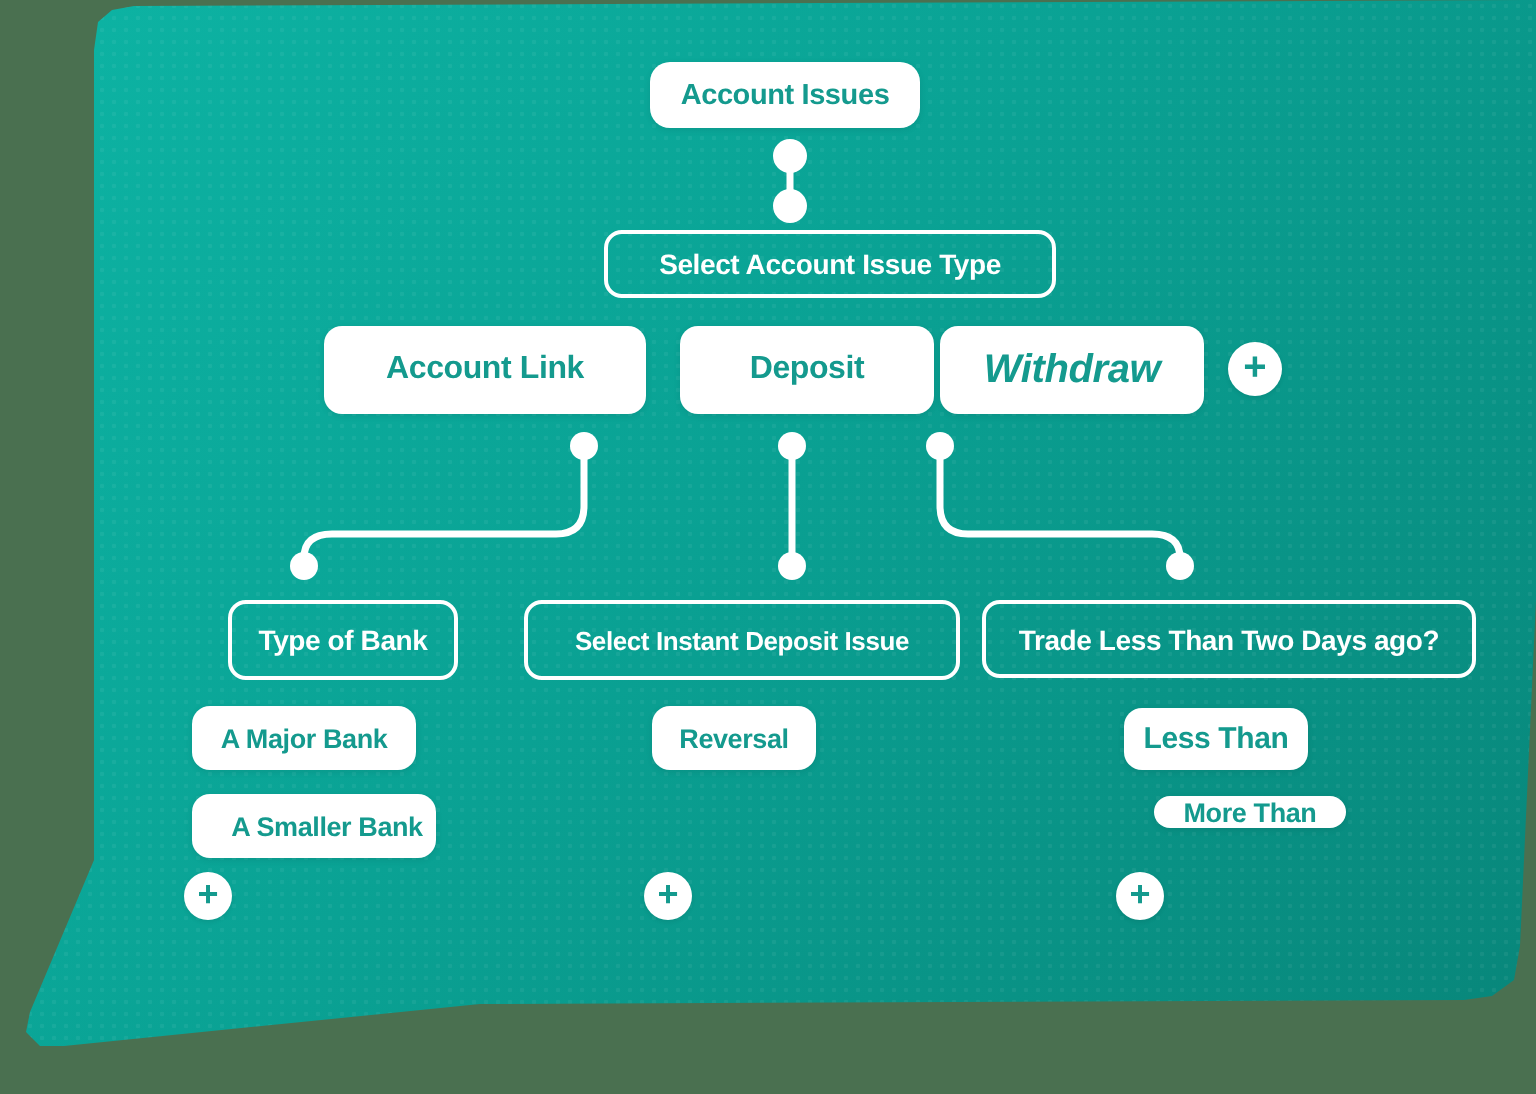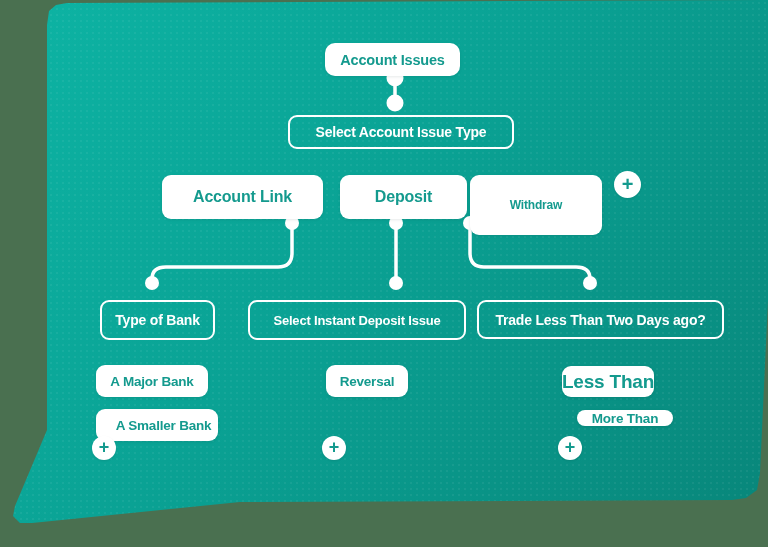--- a/index.html
+++ b/index.html
@@ -55,25 +55,25 @@
     justify-content: center;
     font-weight: 700;
     white-space: nowrap;
     letter-spacing: -0.2px;
     border-radius: 9px;
   }
   .node.solid {
     background: var(--white);
     color: var(--node-teal);
     box-shadow: 0 1px 3px rgba(0,40,36,0.10);
-    margin-top: 12px;
   }
   .node.outline {
     border: 2.5px solid var(--white);
     color: var(--white);
+    margin-left: 14px;
   }
   .plus {
     position: absolute;
     background: var(--white);
     color: var(--node-teal);
     border-radius: 50%;
     display: flex;
     align-items: center;
     justify-content: center;
     font-weight: 700;
@@ -107,31 +107,31 @@
       <circle cx="590" cy="283" r="7"></circle>
     </g>
   </svg>
 
   <div class="node solid" style="left:325px; top:31px; width:135px; height:33px; font-size:14.5px; border-radius:10px;">Account Issues</div>
 
   <div class="node outline" style="left:288px; top:115px; width:226px; height:34px; font-size:14px;">Select Account Issue Type</div>
 
   <div class="node solid" style="left:162px; top:163px; width:161px; height:44px; font-size:16px;">Account Link</div>
   <div class="node solid" style="left:340px; top:163px; width:127px; height:44px; font-size:16px;">Deposit</div>
-  <div class="node solid" style="left:470px; top:163px; width:132px; height:60px; font-size:12px;">Withdraw</div>
+  <div class="node solid" style="left:470px; top:163px; width:132px; height:44px; font-size:20px;font-style:italic;">Withdraw</div>
   <div class="plus" style="left:614px; top:171px; width:27px; height:27px; font-size:20px; padding-bottom:2px;">+</div>
 
   <div class="node outline" style="left:100px; top:300px; width:115px; height:40px; font-size:14px;">Type of Bank</div>
   <div class="node outline" style="left:248px; top:300px; width:218px; height:40px; font-size:13px;">Select Instant Deposit Issue</div>
   <div class="node outline" style="left:477px; top:300px; width:247px; height:39px; font-size:14px;">Trade Less Than Two Days ago?</div>
 
   <div class="node solid" style="left:96px; top:353px; width:112px; height:32px; font-size:13.5px;text-align:center;">A Major Bank</div>
   <div class="node solid" style="left:96px; top:397px; width:122px; height:32px; font-size:13.5px;padding-left:13px;">A Smaller Bank</div>
   <div class="plus" style="left:92px; top:436px; width:24px; height:24px; font-size:18px; padding-bottom:2px;">+</div>
 
   <div class="node solid" style="left:326px; top:353px; width:82px; height:32px; font-size:13.5px;">Reversal</div>
   <div class="plus" style="left:322px; top:436px; width:24px; height:24px; font-size:18px; padding-bottom:2px;">+</div>
 
-  <div class="node solid" style="left:562px; top:354px; width:92px; height:31px; font-size:19px;">Less Than</div>
+  <div class="node solid" style="left:562px; top:354px; width:92px; height:31px; font-size:15px;">Less Than</div>
   <div class="node solid" style="left:577px; top:398px; width:96px; height:16px; font-size:13.5px;">More Than</div>
   <div class="plus" style="left:558px; top:436px; width:24px; height:24px; font-size:18px; padding-bottom:2px;">+</div>
 
 </div>
 
 </body></html>

